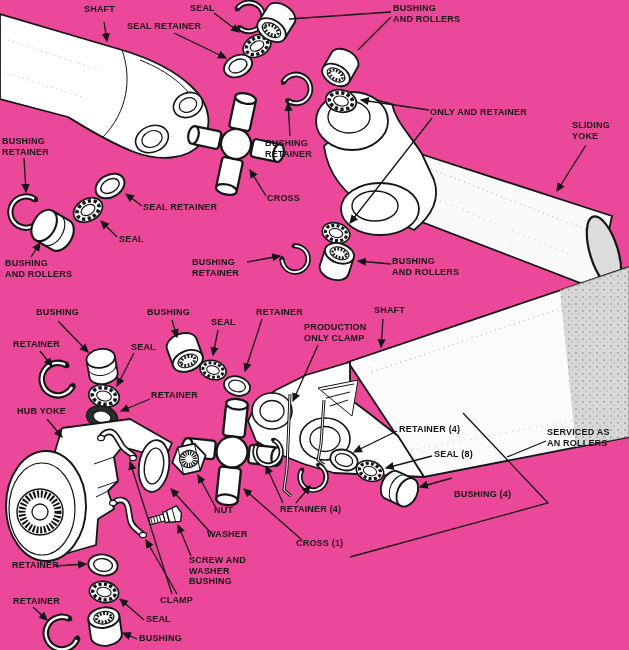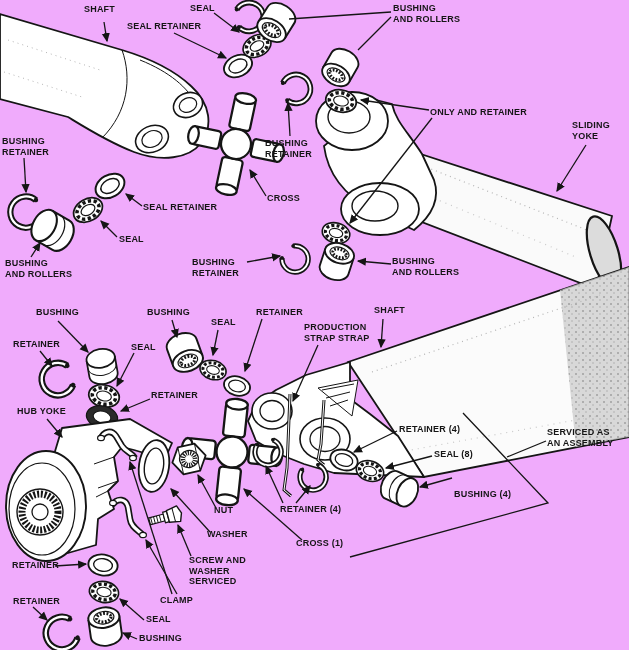--- a/index.html
+++ b/index.html
@@ -1,16 +1,16 @@
 <!DOCTYPE html>
 <html><head>
 <meta charset="utf-8">
 <style>
   html,body{margin:0;padding:0;background:#fff;}
-  .stage{position:relative;width:629px;height:650px;background:#f0abfc;overflow:hidden;
+  .stage{position:relative;width:629px;height:650px;background:#ec4899;overflow:hidden;
          font-family:"Liberation Sans",sans-serif;}
   .stage svg{position:absolute;left:0;top:0;}
   .lbl{position:absolute;font-weight:bold;font-size:9px;line-height:10.5px;
        letter-spacing:.2px;color:#151515;white-space:pre-line;width:max-content;}
 </style>
 </head>
 <body>
 
 <div class="stage">
 
@@ -279,33 +279,33 @@
 
 <div class="lbl" style="left:36px;top:307px">BUSHING</div>
 <div class="lbl" style="left:13px;top:339px">RETAINER</div>
 <div class="lbl" style="left:131px;top:342px">SEAL</div>
 <div class="lbl" style="left:151px;top:390px">RETAINER</div>
 <div class="lbl" style="left:17px;top:406px">HUB YOKE</div>
 <div class="lbl" style="left:147px;top:307px">BUSHING</div>
 <div class="lbl" style="left:211px;top:317px">SEAL</div>
 <div class="lbl" style="left:256px;top:307px">RETAINER</div>
 <div class="lbl" style="left:304px;top:322px">PRODUCTION
-STRAP STRAP</div>
+ONLY CLAMP</div>
 <div class="lbl" style="left:374px;top:305px">SHAFT</div>
 <div class="lbl" style="left:399px;top:424px">RETAINER (4)</div>
 <div class="lbl" style="left:547px;top:427px">SERVICED AS
-AN ASSEMBLY</div>
+AN ROLLERS</div>
 <div class="lbl" style="left:434px;top:449px">SEAL (8)</div>
 <div class="lbl" style="left:454px;top:489px">BUSHING (4)</div>
 <div class="lbl" style="left:214px;top:505px">NUT</div>
 <div class="lbl" style="left:280px;top:504px">RETAINER (4)</div>
 <div class="lbl" style="left:207px;top:529px">WASHER</div>
 <div class="lbl" style="left:296px;top:538px">CROSS (1)</div>
 <div class="lbl" style="left:12px;top:560px">RETAINER</div>
 <div class="lbl" style="left:189px;top:555px">SCREW AND
 WASHER
-SERVICED</div>
+BUSHING</div>
 <div class="lbl" style="left:13px;top:596px">RETAINER</div>
 <div class="lbl" style="left:160px;top:595px">CLAMP</div>
 <div class="lbl" style="left:146px;top:614px">SEAL</div>
 <div class="lbl" style="left:139px;top:633px">BUSHING</div>
 
 </div>
 
 </body></html>

